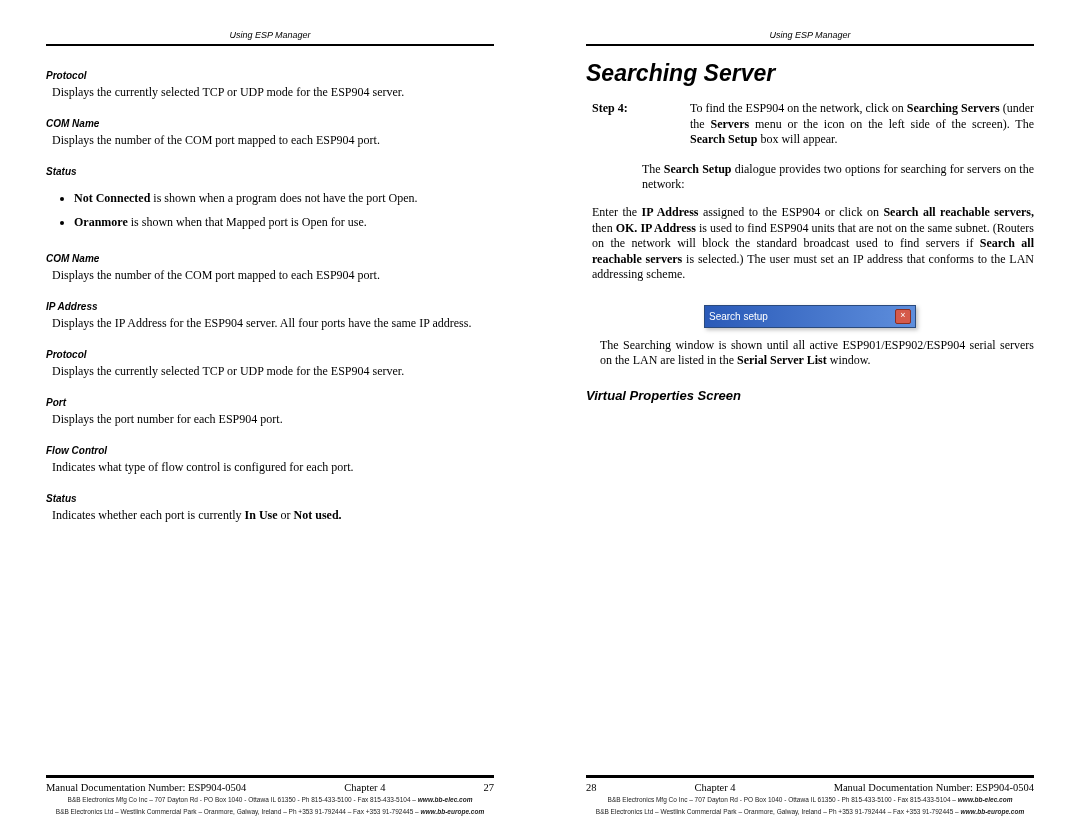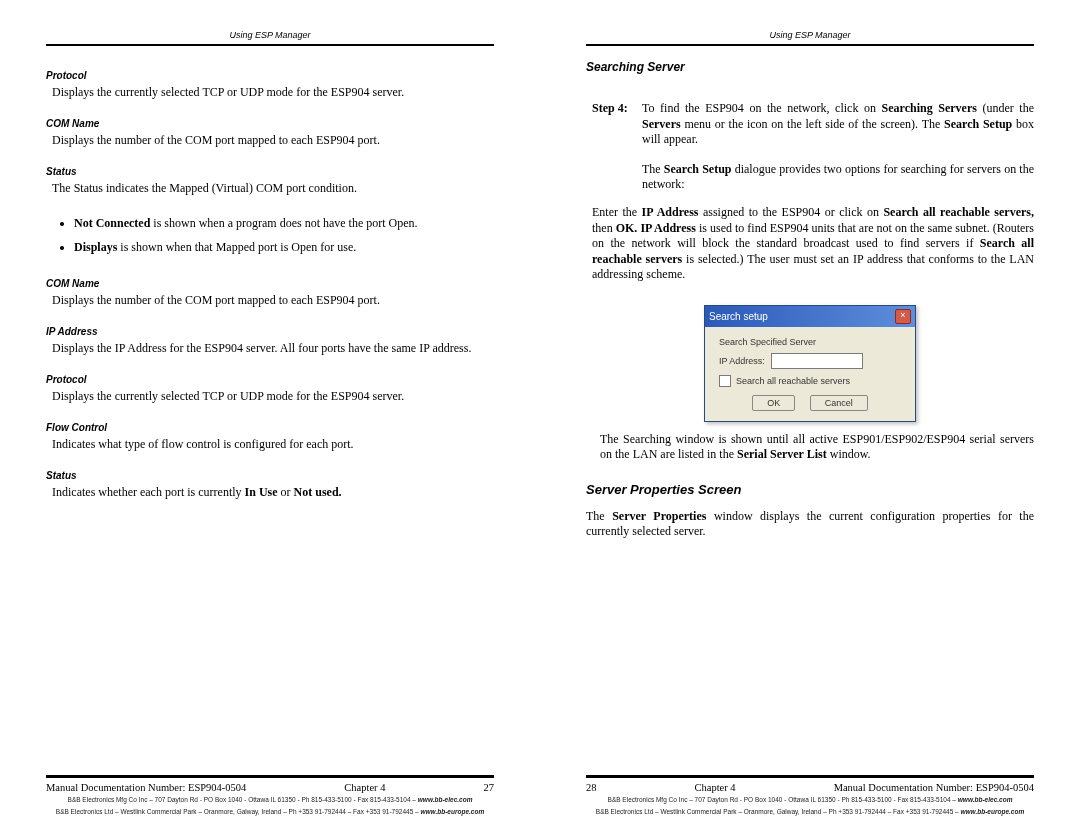--- a/index.html
+++ b/index.html
@@ -66,28 +66,29 @@
     font-weight: bold;
     font-style: italic;
     font-size: 13px;
     margin-top: 12px;
     margin-bottom: 8px;
   }
   .big-title {
     font-family: Arial, sans-serif;
     font-weight: bold;
     font-style: italic;
-    font-size: 12px;
-    margin: 0 0 23px 0;
+    font-size: 23px;
+    margin: 0 0 10px 0;
   }
   .step {
     display: flex;
     margin: 4px 0 8px 6px;
     text-align: justify;
     line-height: 1.3;
+    gap: 48px;
   }
   .step-label {
     flex: 0 0 50px;
     font-weight: bold;
   }
   .step-body {
     flex: 1;
   }
   .indent-block {
     margin: 6px 0 8px 56px;
@@ -207,40 +208,43 @@
       <div class="para">Displays the currently selected TCP or UDP mode for the ESP904 server.</div>
     </div>
 
     <div>
       <div class="heading-term">COM Name</div>
       <div class="para">Displays the number of the COM port mapped to each ESP904 port.</div>
     </div>
 
     <div>
       <div class="heading-term">Status</div>
-      <div class="para">The Status indicates the Mapped (Virtual) COM port condition.</div>
     </div>
 
     <ul class="bullets">
       <li><b>Not Connected</b> is shown when a program does not have the port Open.</li>
-      <li><b>Displays</b> is shown when that Mapped port is Open for use.</li>
+      <li><b>Oranmore</b> is shown when that Mapped port is Open for use.</li>
     </ul>
 
 
     <div>
       <div class="heading-term">COM Name</div>
       <div class="para">Displays the number of the COM port mapped to each ESP904 port.</div>
     </div>
     <div>
       <div class="heading-term">IP Address</div>
       <div class="para">Displays the IP Address for the ESP904 server. All four ports have the same IP address.</div>
     </div>
     <div>
       <div class="heading-term">Protocol</div>
       <div class="para">Displays the currently selected TCP or UDP mode for the ESP904 server.</div>
+    </div>
+    <div>
+      <div class="heading-term">Port</div>
+      <div class="para">Displays the port number for each ESP904 port.</div>
     </div>
     <div>
       <div class="heading-term">Flow Control</div>
       <div class="para">Indicates what type of flow control is configured for each port.</div>
     </div>
     <div>
       <div class="heading-term">Status</div>
       <div class="para">Indicates whether each port is currently <b>In Use</b> or <b>Not used.</b></div>
     </div>
 
@@ -270,43 +274,27 @@
     <div class="step">
       <span class="step-body">Enter the <b>IP Address</b> assigned to the ESP904 or click on <b>Search all reachable servers,</b> then <b>OK. IP Address</b> is used to find ESP904 units that are not on the same subnet. (Routers on the network will block the standard broadcast used to find servers if <b>Search all reachable servers</b> is selected.) The user must set an IP address that conforms to the LAN addressing scheme.</span>
     </div>
 
     <div class="figure-wrap">
       <div class="dialog">
         <div class="dlg-titlebar">
           <span>Search setup</span>
           <span class="dlg-close">×</span>
         </div>
-        <div class="dlg-body">
-          <div class="dlg-row">Search Specified Server</div>
-          <div class="dlg-row">
-            <span>IP Address:</span>
-            <span class="dlg-input"></span>
-          </div>
-          <div class="dlg-row">
-            <span class="dlg-check"></span>
-            <span>Search all reachable servers</span>
-          </div>
-          <div class="dlg-buttons">
-            <span class="dlg-btn">OK</span>
-            <span class="dlg-btn">Cancel</span>
-          </div>
-        </div>
       </div>
     </div>
 
     <div class="para" style="margin-left:14px;">The Searching window is shown until all active ESP901/ESP902/ESP904 serial servers on the LAN are listed in the <b>Serial Server List</b> window.</div>
 
-    <div class="section-title">Server Properties Screen</div>
-
-    <div class="para" style="margin-left:0;">The <b>Server Properties</b> window displays the current configuration properties for the currently selected server.</div>
+    <div class="section-title">Virtual Properties Screen</div>
+
 
 
     <div class="footer">
       <div class="footer-row">
         <span>28</span>
         <span>Chapter 4</span>
         <span>Manual Documentation Number: ESP904-0504</span>
       </div>
       <div class="footer-fine">B&amp;B Electronics Mfg Co Inc – 707 Dayton Rd - PO Box 1040 - Ottawa IL 61350 - Ph 815-433-5100 - Fax 815-433-5104 – <b><i>www.bb-elec.com</i></b></div>
       <div class="footer-fine">B&amp;B Electronics Ltd – Westlink Commercial Park – Oranmore, Galway, Ireland – Ph +353 91-792444 – Fax +353 91-792445 – <b><i>www.bb-europe.com</i></b></div>

